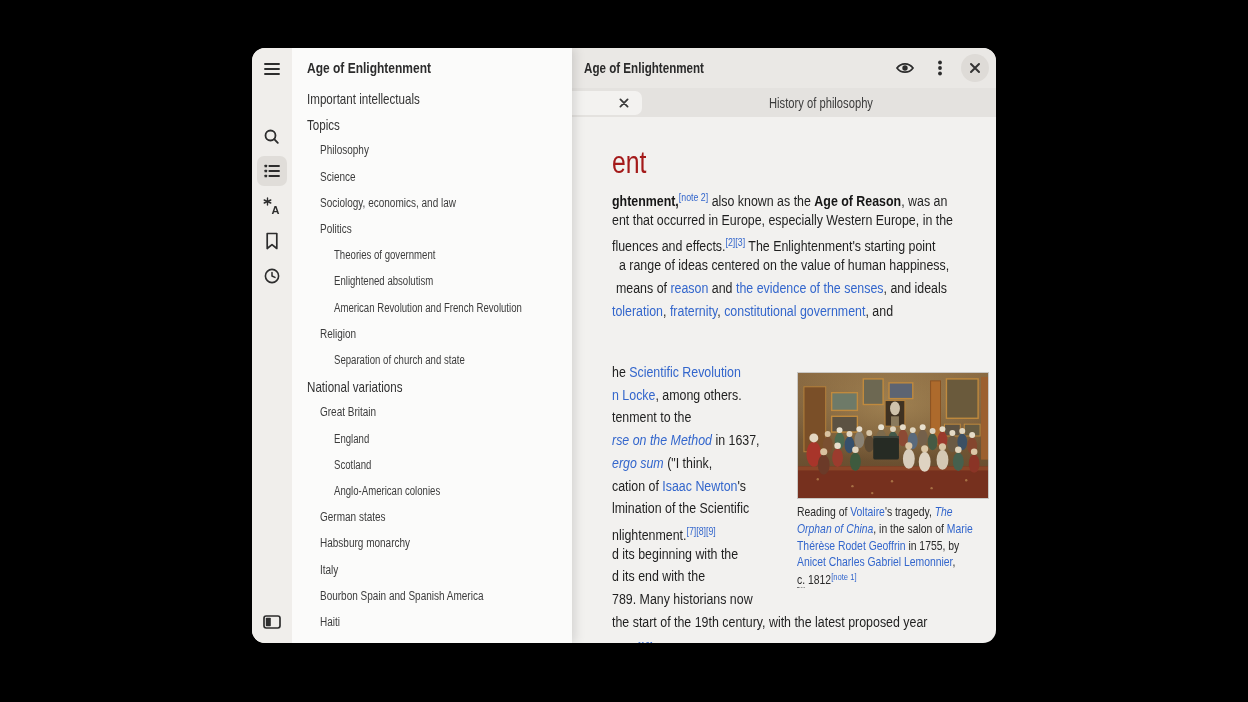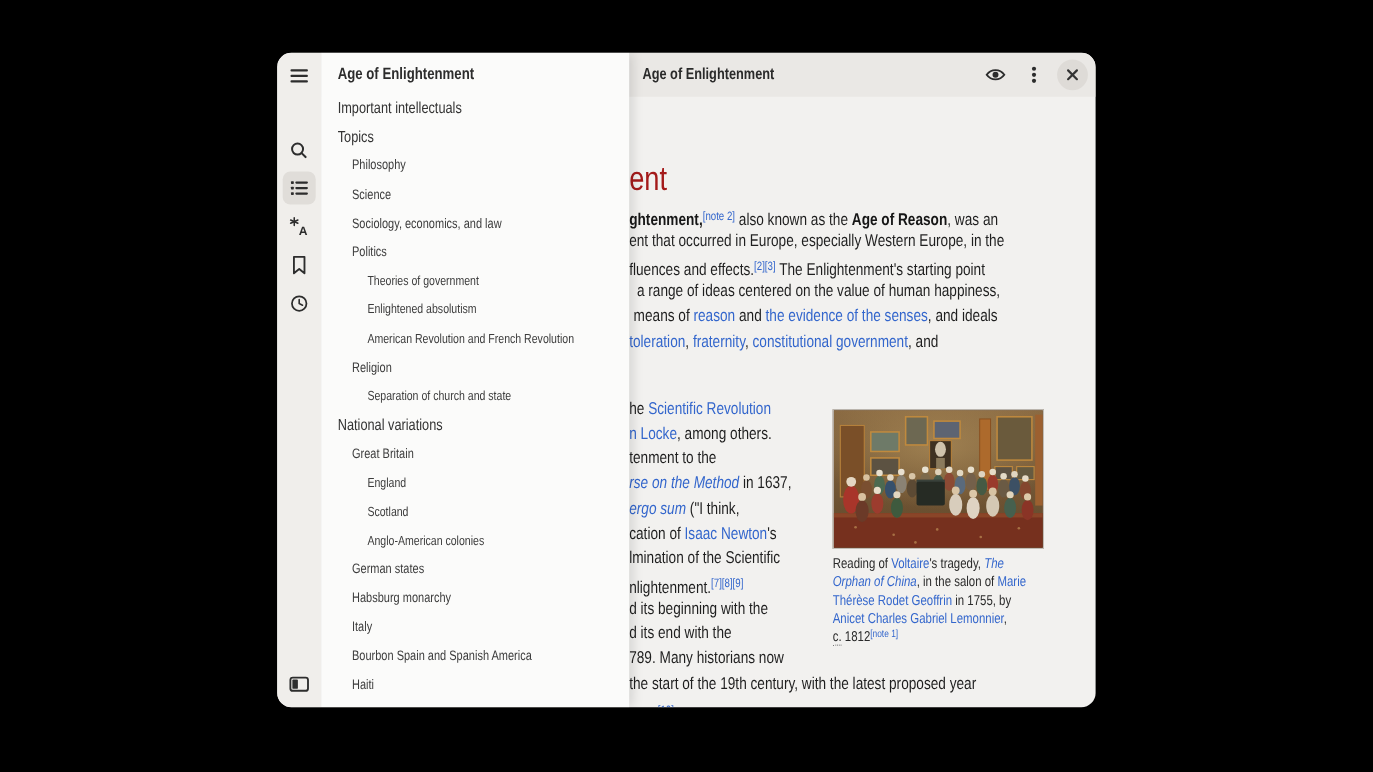--- a/index.html
+++ b/index.html
@@ -14,21 +14,21 @@
   .hb-btn{position:absolute;top:6px;width:28px;height:28px;border-radius:14px;display:flex;
           align-items:center;justify-content:center;}
   .hb-close{background:#dedbd7;}
   
   .tabbar{position:absolute;left:40px;top:40px;width:704px;height:29px;background:#e4e2df;}
   .tab-active{position:absolute;left:4px;top:3px;width:346px;height:24px;background:#f3f2f0;border-radius:7px;}
   .tab-close{position:absolute;right:8px;top:2px;width:20px;height:20px;display:flex;align-items:center;justify-content:center;border-radius:5px;}
   .tab-label{position:absolute;left:354px;top:7px;width:350px;text-align:center;font-size:14px;
              color:#3b3b3b;transform:scaleX(.8);transform-origin:50% 50%;}
   
-  #article-layer{position:absolute;inset:0;}
+  #article-layer{position:absolute;inset:0;margin-left:40px;}
   .h1-frag{position:absolute;font-size:31px;color:#a41a1a;transform:scaleX(.8);transform-origin:0 50%;white-space:pre;}
   .tline{position:absolute;font-size:15.5px;color:#1f1f1f;white-space:pre;transform:scaleX(.8);transform-origin:0 50%;line-height:20px;}
   .cline{position:absolute;font-size:13px;color:#2a2a2a;white-space:pre;transform:scaleX(.8);transform-origin:0 50%;}
   .seg-b{font-weight:bold;color:#161616;}
   .seg-l{color:#3366cc;}
   .seg-il{color:#3366cc;font-style:italic;}
   .seg-sl{color:#3366cc;font-size:11px;vertical-align:5px;}
   .cline .seg-sl{font-size:9.5px;vertical-align:4px;}
   .seg-abbr{border-bottom:1px dotted #777;}
   .lead-image{position:absolute;left:505px;top:324px;width:192px;height:127px;border:1px solid #c9c7c4;box-sizing:border-box;background:#6b4d2e;}
@@ -68,20 +68,30 @@
             <circle cx="0" cy="5.5" r="1.9" fill="#2c2c2c"></circle>
         </svg>
       </div>
       <div class="hb-btn hb-close" style="left:669px">
         <svg class="icon" width="20" height="20" viewBox="-10 -10 20 20">
           <path d="M-4,-4 L4,4 M4,-4 L-4,4" stroke="#333" stroke-width="2" stroke-linecap="round"></path>
         </svg>
       </div>
     </div>
 
+    <div class="tabbar">
+      <div class="tab-active">
+        <div class="tab-close">
+          <svg class="icon" width="16" height="16" viewBox="-8 -8 16 16">
+            <path d="M-3.6,-3.6 L3.6,3.6 M3.6,-3.6 L-3.6,3.6" stroke="#3a3a3a" stroke-width="1.8" stroke-linecap="round"></path>
+          </svg>
+        </div>
+      </div>
+      <div class="tab-label">History of philosophy</div>
+    </div>
 
     <div id="article-layer">
       <div class="h1-frag" style="left:320px;top:97px;">ent</div>
 
       <div class="lead-image">
         <svg width="190" height="125" viewBox="0 0 192 127" preserveAspectRatio="none">
           <defs>
             <linearGradient id="wall" x1="0" y1="0" x2="0" y2="1">
               <stop offset="0" stop-color="#8a6a42"></stop>
                 <stop offset="1" stop-color="#5f462a"></stop>

